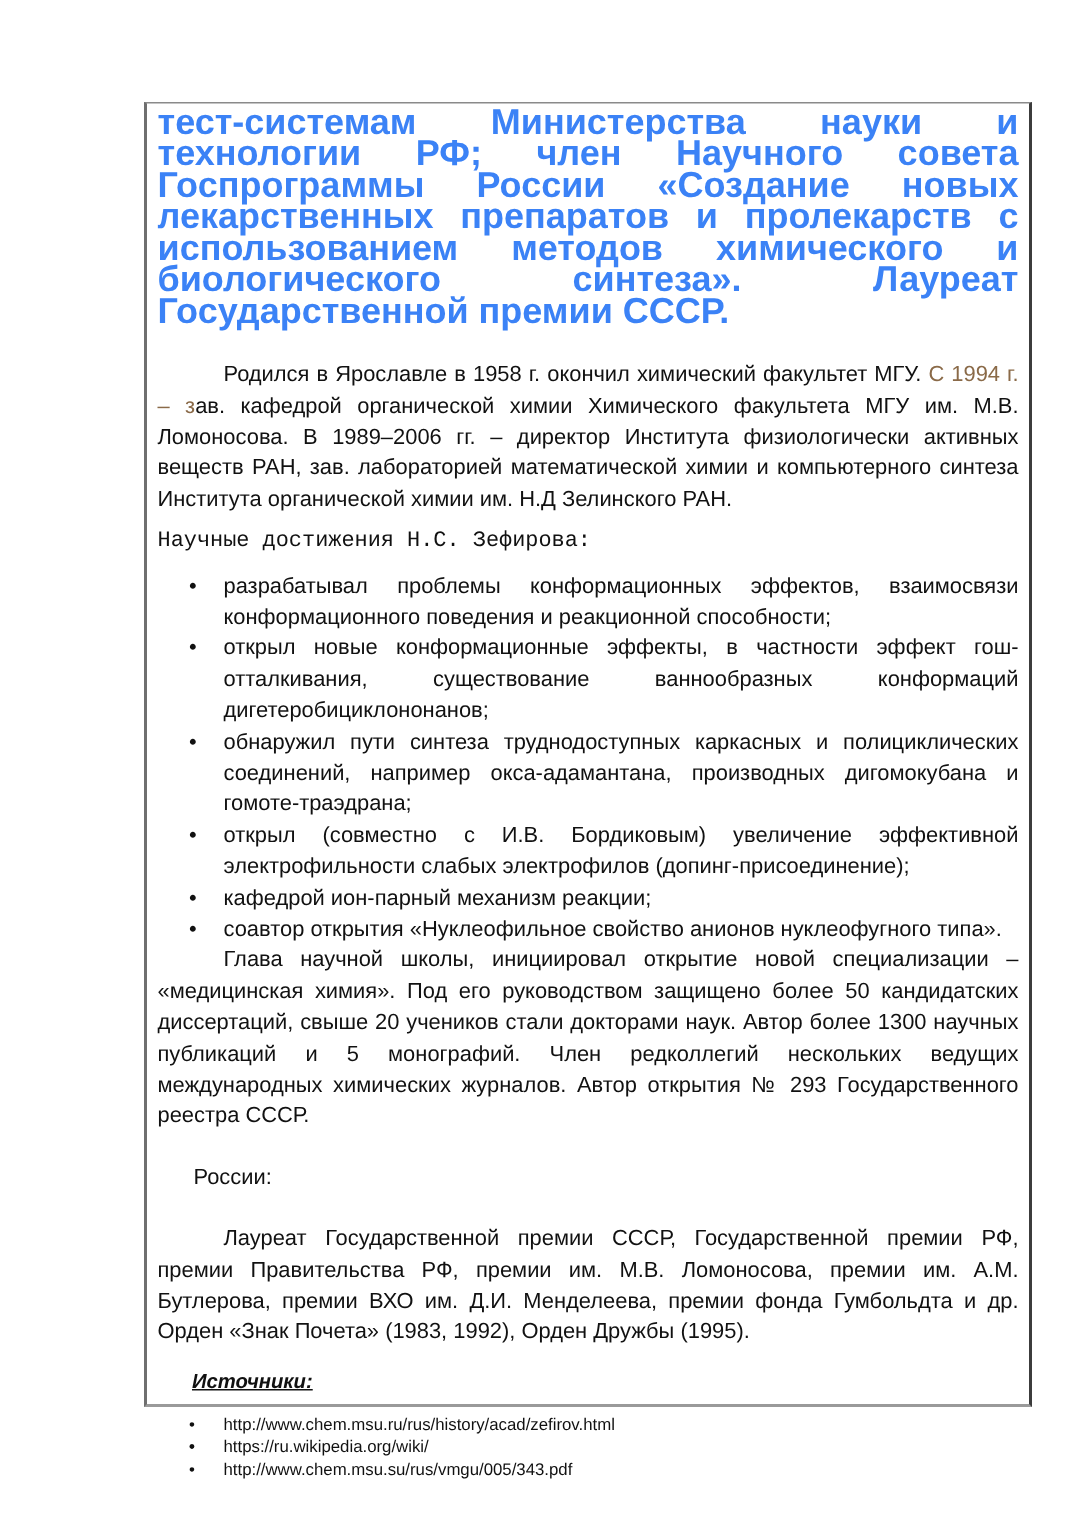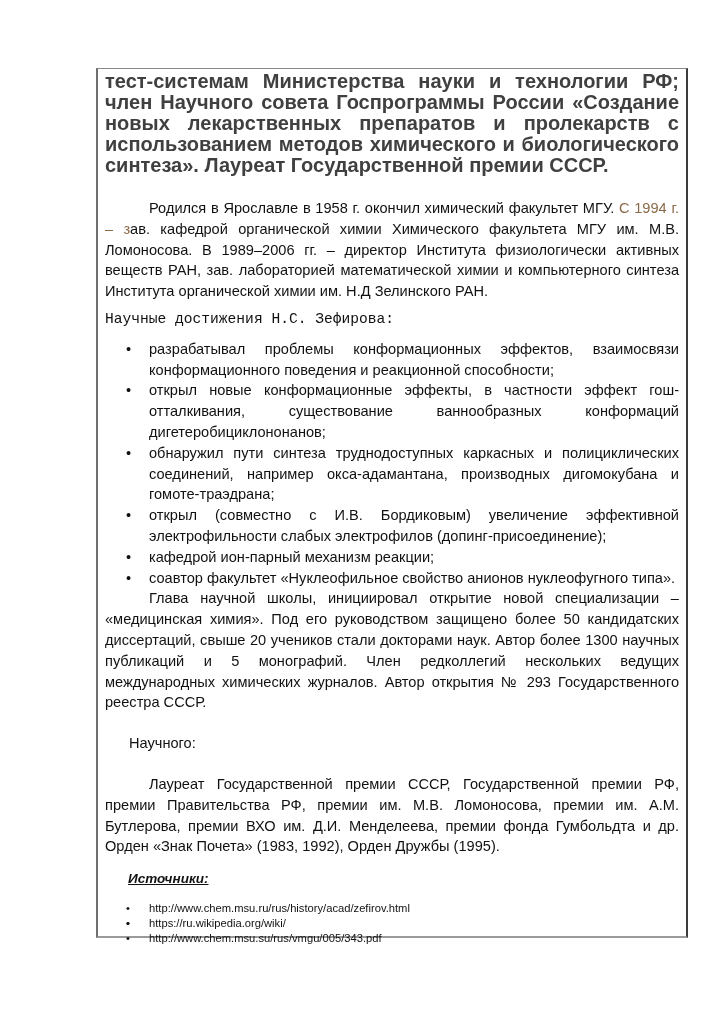--- a/index.html
+++ b/index.html
@@ -5,21 +5,21 @@
   html, body { margin: 0; padding: 0; background: #ffffff; }
   body { width: 724px; height: 1024px; position: relative; overflow: hidden; font-family: "Liberation Sans", sans-serif; color: #111; }
   .frame {
     position: absolute; left: 96px; top: 68px; width: 592px; height: 870px;
     border-left: 2px solid #6f6f6f; border-right: 2px solid #3c3c3c;
     border-top: 1px solid #8a8a8a; border-bottom: 2px solid #9a9a9a;
     box-sizing: border-box;
   }
   .content { position: absolute; left: 7px; right: 7px; top: 2px; }
   .heading {
-    font-weight: bold; font-size: 20px; line-height: 21px; color: #404040;
+    font-weight: bold; font-size: 24px; line-height: 21px; color: #3b82f6;
     text-align: justify; margin: 0;
   }
   .para {
     font-size: 14.6px; line-height: 20.8px; text-align: justify; margin: 0;
   }
   .indent { text-indent: 44px; }
   .p-bio { margin-top: 22px; }
   .hl { color: #8a6a48; }
   .p-ach-title { margin-top: 7px; font-family: Liberation Mono, monospace; }
   ul.ach { list-style: none; margin: 9px 0 0 0; padding: 0 0 0 44px; }
@@ -43,26 +43,26 @@
     <p class="para indent p-bio"><span>Родился в Ярославле в 1958 г. окончил химический факультет МГУ. </span><span class="hl">С 1994 г. – з</span><span>ав. кафедрой органической химии Химического факультета МГУ им. М.В. Ломоносова. В 1989–2006 гг. – директор Института физиологически активных веществ РАН, зав. лабораторией математической химии и компьютерного синтеза Института органической химии им. Н.Д Зелинского РАН.</span></p>
 
     <p class="para p-ach-title">Научные достижения Н.С. Зефирова:</p>
 
     <ul class="ach">
       <li><span class="bul">•</span><span>разрабатывал проблемы конформационных эффектов, взаимосвязи конформационного поведения и реакционной способности;</span></li>
       <li><span class="bul">•</span><span>открыл новые конформационные эффекты, в частности эффект гош-отталкивания, существование ваннообразных конформаций дигетеробициклононанов;</span></li>
       <li><span class="bul">•</span><span>обнаружил пути синтеза труднодоступных каркасных и полициклических соединений, например окса-адамантана, производных дигомокубана и гомоте-траэдрана;</span></li>
       <li><span class="bul">•</span><span>открыл (совместно с И.В. Бордиковым) увеличение эффективной электрофильности слабых электрофилов (допинг-присоединение);</span></li>
       <li><span class="bul">•</span><span>кафедрой ион-парный механизм реакции;</span></li>
-      <li><span class="bul">•</span><span>соавтор факультет «Нуклеофильное свойство анионов нуклеофугного типа».</span></li>
+      <li><span class="bul">•</span><span>соавтор открытия «Нуклеофильное свойство анионов нуклеофугного типа».</span></li>
     </ul>
 
     <p class="para indent p-school">Глава научной школы, инициировал открытие новой специализации – «медицинская химия». Под его руководством защищено более 50 кандидатских диссертаций, свыше 20 учеников стали докторами наук. Автор более 1300 научных публикаций и 5 монографий. Член редколлегий нескольких ведущих международных химических журналов. Автор открытия № 293 Государственного реестра СССР.</p>
 
-    <p class="para p-awards-title">Научного:</p>
+    <p class="para p-awards-title">России:</p>
 
     <p class="para indent p-awards">Лауреат Государственной премии СССР, Государственной премии РФ, премии Правительства РФ, премии им. М.В. Ломоносова, премии им. А.М. Бутлерова, премии ВХО им. Д.И. Менделеева, премии фонда Гумбольдта и др. Орден «Знак Почета» (1983, 1992), Орден Дружбы (1995).</p>
 
     <div class="src-title">Источники:</div>
 
     <ul class="src">
       <li><span class="bul">•</span><span>http://www.chem.msu.ru/rus/history/acad/zefirov.html</span></li>
       <li><span class="bul">•</span></li>
       <li><span class="bul">•</span><span>https://ru.wikipedia.org/wiki/</span></li>
       <li><span class="bul">•</span><span>http://www.chem.msu.su/rus/vmgu/005/343.pdf</span></li>

